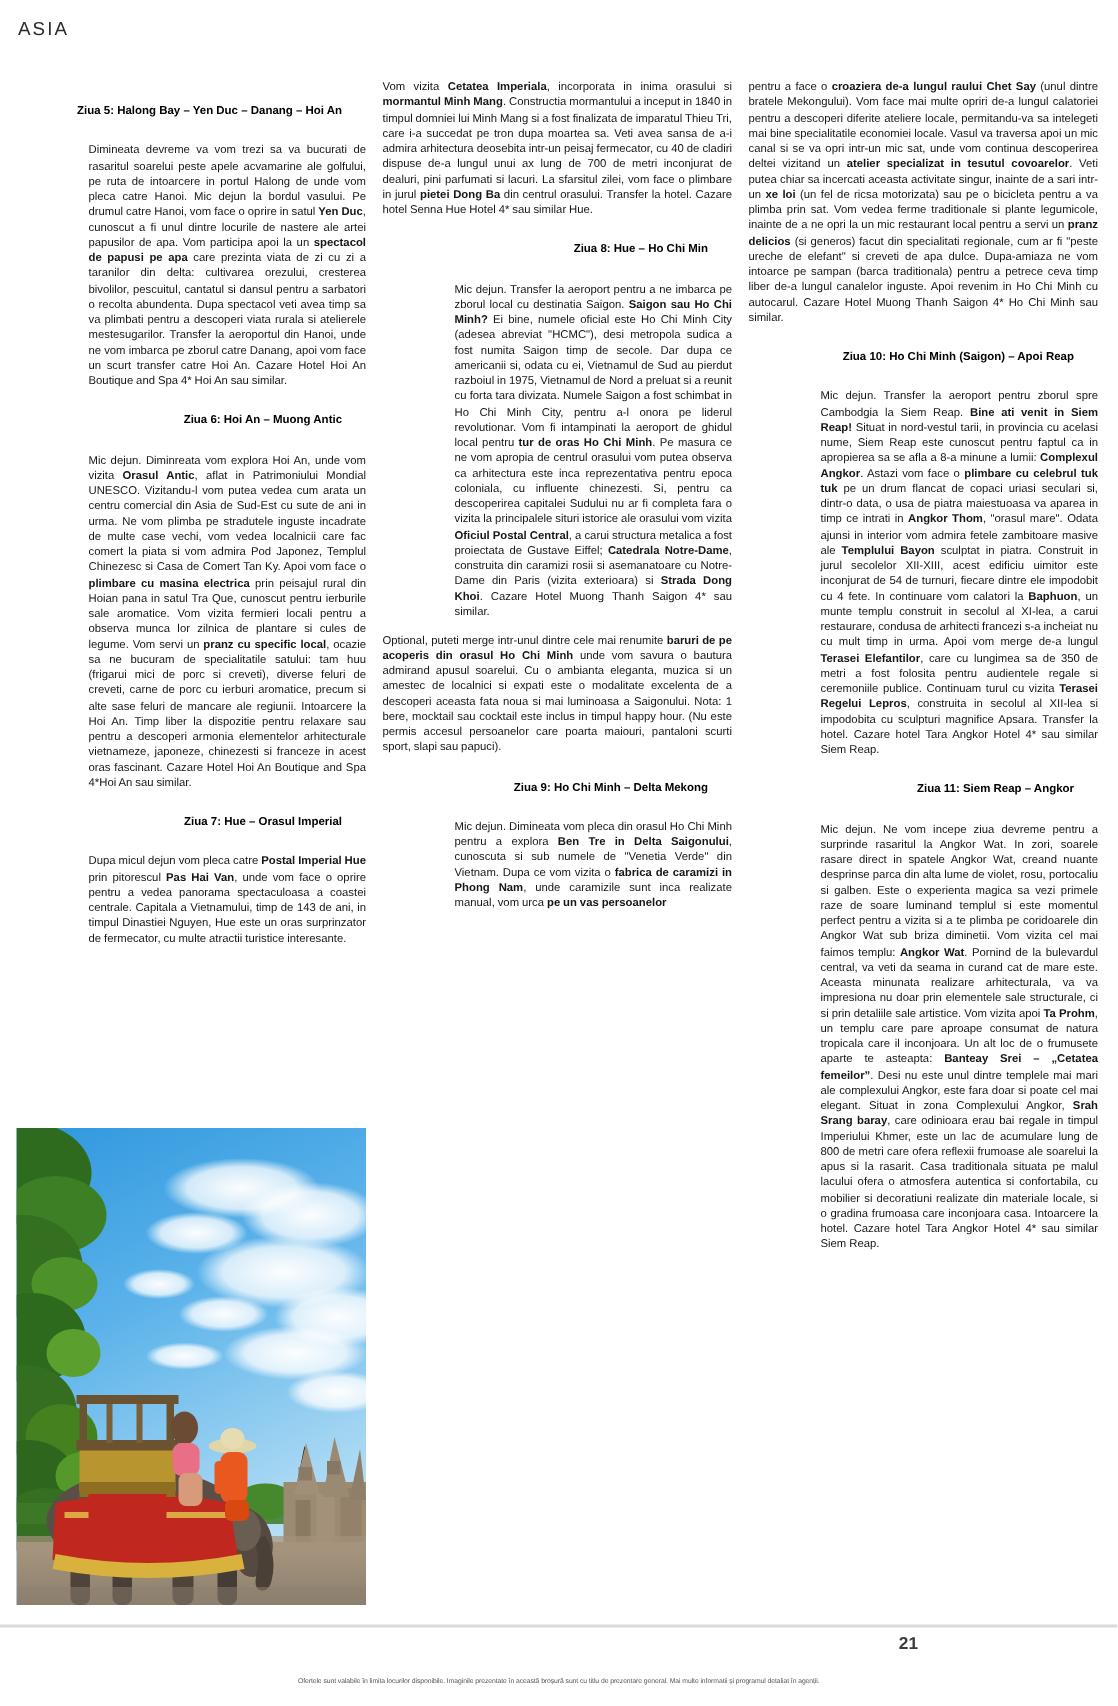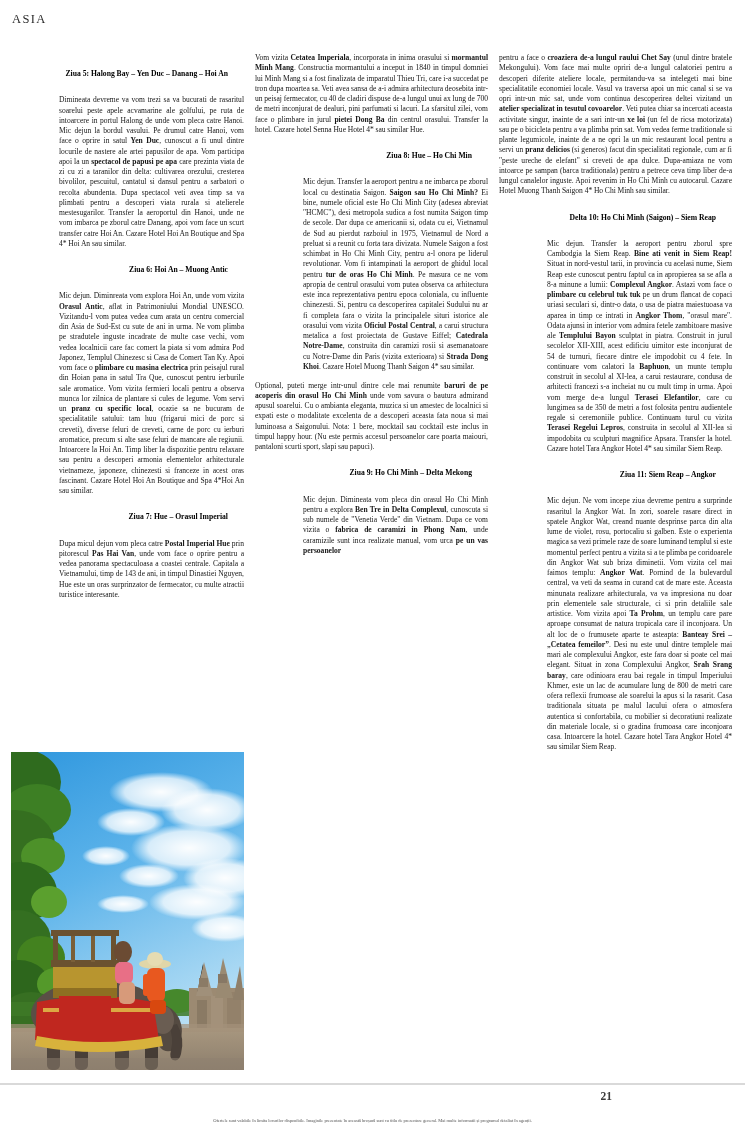--- a/index.html
+++ b/index.html
@@ -16,21 +16,20 @@
     color: #1a1a1a;
     overflow: hidden;
   }
 
   .page {
     position: absolute;
     inset: 0;
     width: 625px;
     height: 1137px;
     background: #ffffff;
-    font-family: Liberation Serif, serif;
   }
 
   
   .section-title {
     position: absolute;
     left: 12px;
     top: 12px;
     font-size: 12.5px;
     letter-spacing: 1.4px;
     font-weight: 400;
@@ -146,27 +145,27 @@
       </div>
       <div class="col">
         <p class="para">Vom vizita <b>Cetatea Imperiala</b>, incorporata in inima orasului si <b>mormantul Minh Mang</b>. Constructia mormantului a inceput in 1840 in timpul domniei lui Minh Mang si a fost finalizata de imparatul Thieu Tri, care i-a succedat pe tron dupa moartea sa. Veti avea sansa de a-i admira arhitectura deosebita intr-un peisaj fermecator, cu 40 de cladiri dispuse de-a lungul unui ax lung de 700 de metri inconjurat de dealuri, pini parfumati si lacuri. La sfarsitul zilei, vom face o plimbare in jurul <b>pietei Dong Ba</b> din centrul orasului. Transfer la hotel. Cazare hotel Senna Hue Hotel 4* sau similar Hue.</p>
         <div class="day-block">
           <p class="day-head">Ziua 8: Hue – Ho Chi Min</p>
           <p class="para">Mic dejun. Transfer la aeroport pentru a ne imbarca pe zborul local cu destinatia Saigon. <b>Saigon sau Ho Chi Minh?</b> Ei bine, numele oficial este Ho Chi Minh City (adesea abreviat "HCMC"), desi metropola sudica a fost numita Saigon timp de secole. Dar dupa ce americanii si, odata cu ei, Vietnamul de Sud au pierdut razboiul in 1975, Vietnamul de Nord a preluat si a reunit cu forta tara divizata. Numele Saigon a fost schimbat in Ho Chi Minh City, pentru a-l onora pe liderul revolutionar. Vom fi intampinati la aeroport de ghidul local pentru <b>tur de oras Ho Chi Minh</b>. Pe masura ce ne vom apropia de centrul orasului vom putea observa ca arhitectura este inca reprezentativa pentru epoca coloniala, cu influente chinezesti. Si, pentru ca descoperirea capitalei Sudului nu ar fi completa fara o vizita la principalele situri istorice ale orasului vom vizita <b>Oficiul Postal Central</b>, a carui structura metalica a fost proiectata de Gustave Eiffel; <b>Catedrala Notre-Dame</b>, construita din caramizi rosii si asemanatoare cu Notre-Dame din Paris (vizita exterioara) si <b>Strada Dong Khoi</b>. Cazare Hotel Muong Thanh Saigon 4* sau similar.</p>
         </div>
         <p class="para">Optional, puteti merge intr-unul dintre cele mai renumite <b>baruri de pe acoperis din orasul Ho Chi Minh</b> unde vom savura o bautura admirand apusul soarelui. Cu o ambianta eleganta, muzica si un amestec de localnici si expati este o modalitate excelenta de a descoperi aceasta fata noua si mai luminoasa a Saigonului. Nota: 1 bere, mocktail sau cocktail este inclus in timpul happy hour. (Nu este permis accesul persoanelor care poarta maiouri, pantaloni scurti sport, slapi sau papuci).</p>
         <div class="day-block">
           <p class="day-head">Ziua 9: Ho Chi Minh – Delta Mekong</p>
-          <p class="para">Mic dejun. Dimineata vom pleca din orasul Ho Chi Minh pentru a explora <b>Ben Tre in Delta Complexul</b>, cunoscuta si sub numele de "Venetia Verde" din Vietnam. Dupa ce vom vizita o <b>fabrica de caramizi in Phong Nam</b>, unde caramizile sunt inca realizate manual, vom urca <b>pe un vas persoanelor</b></p>
+          <p class="para">Mic dejun. Dimineata vom pleca din orasul Ho Chi Minh pentru a explora <b>Ben Tre in Delta Saigonului</b>, cunoscuta si sub numele de "Venetia Verde" din Vietnam. Dupa ce vom vizita o <b>fabrica de caramizi in Phong Nam</b>, unde caramizile sunt inca realizate manual, vom urca <b>pe un vas persoanelor</b></p>
         </div>
       </div>
       <div class="col">
         <p class="para">pentru a face o <b>croaziera de-a lungul raului Chet Say</b> (unul dintre bratele Mekongului). Vom face mai multe opriri de-a lungul calatoriei pentru a descoperi diferite ateliere locale, permitandu-va sa intelegeti mai bine specialitatile economiei locale. Vasul va traversa apoi un mic canal si se va opri intr-un mic sat, unde vom continua descoperirea deltei vizitand un <b>atelier specializat in tesutul covoarelor</b>. Veti putea chiar sa incercati aceasta activitate singur, inainte de a sari intr-un <b>xe loi</b> (un fel de ricsa motorizata) sau pe o bicicleta pentru a va plimba prin sat. Vom vedea ferme traditionale si plante legumicole, inainte de a ne opri la un mic restaurant local pentru a servi un <b>pranz delicios</b> (si generos) facut din specialitati regionale, cum ar fi "peste ureche de elefant" si creveti de apa dulce. Dupa-amiaza ne vom intoarce pe sampan (barca traditionala) pentru a petrece ceva timp liber de-a lungul canalelor inguste. Apoi revenim in Ho Chi Minh cu autocarul. Cazare Hotel Muong Thanh Saigon 4* Ho Chi Minh sau similar.</p>
         <div class="day-block">
-          <p class="day-head">Delta 10: Ho Chi Minh (Saigon) – Siem Reap</p>
+          <p class="day-head">Ziua 10: Ho Chi Minh (Saigon) – Apoi Reap</p>
           <p class="para">Mic dejun. Transfer la aeroport pentru zborul spre Cambodgia la Siem Reap. <b>Bine ati venit in Siem Reap!</b> Situat in nord-vestul tarii, in provincia cu acelasi nume, Siem Reap este cunoscut pentru faptul ca in apropierea sa se afla a 8-a minune a lumii: <b>Complexul Angkor</b>. Astazi vom face o <b>plimbare cu celebrul tuk tuk</b> pe un drum flancat de copaci uriasi seculari si, dintr-o data, o usa de piatra maiestuoasa va aparea in timp ce intrati in <b>Angkor Thom</b>, "orasul mare". Odata ajunsi in interior vom admira fetele zambitoare masive ale <b>Templului Bayon</b> sculptat in piatra. Construit in jurul secolelor XII-XIII, acest edificiu uimitor este inconjurat de 54 de turnuri, fiecare dintre ele impodobit cu 4 fete. In continuare vom calatori la <b>Baphuon</b>, un munte templu construit in secolul al XI-lea, a carui restaurare, condusa de arhitecti francezi s-a incheiat nu cu mult timp in urma. Apoi vom merge de-a lungul <b>Terasei Elefantilor</b>, care cu lungimea sa de 350 de metri a fost folosita pentru audientele regale si ceremoniile publice. Continuam turul cu vizita <b>Terasei Regelui Lepros</b>, construita in secolul al XII-lea si impodobita cu sculpturi magnifice Apsara. Transfer la hotel. Cazare hotel Tara Angkor Hotel 4* sau similar Siem Reap.</p>
         </div>
         <div class="day-block">
           <p class="day-head">Ziua 11: Siem Reap – Angkor</p>
           <p class="para">Mic dejun. Ne vom incepe ziua devreme pentru a surprinde rasaritul la Angkor Wat. In zori, soarele rasare direct in spatele Angkor Wat, creand nuante desprinse parca din alta lume de violet, rosu, portocaliu si galben. Este o experienta magica sa vezi primele raze de soare luminand templul si este momentul perfect pentru a vizita si a te plimba pe coridoarele din Angkor Wat sub briza diminetii. Vom vizita cel mai faimos templu: <b>Angkor Wat</b>. Pornind de la bulevardul central, va veti da seama in curand cat de mare este. Aceasta minunata realizare arhitecturala, va va impresiona nu doar prin elementele sale structurale, ci si prin detaliile sale artistice. Vom vizita apoi <b>Ta Prohm</b>, un templu care pare aproape consumat de natura tropicala care il inconjoara. Un alt loc de o frumusete aparte te asteapta: <b>Banteay Srei – „Cetatea femeilor”</b>. Desi nu este unul dintre templele mai mari ale complexului Angkor, este fara doar si poate cel mai elegant. Situat in zona Complexului Angkor, <b>Srah Srang baray</b>, care odinioara erau bai regale in timpul Imperiului Khmer, este un lac de acumulare lung de 800 de metri care ofera reflexii frumoase ale soarelui la apus si la rasarit. Casa traditionala situata pe malul lacului ofera o atmosfera autentica si confortabila, cu mobilier si decoratiuni realizate din materiale locale, si o gradina frumoasa care inconjoara casa. Intoarcere la hotel. Cazare hotel Tara Angkor Hotel 4* sau similar Siem Reap.</p>
         </div>
       </div>
     </div>
 
   <div class="photo">

